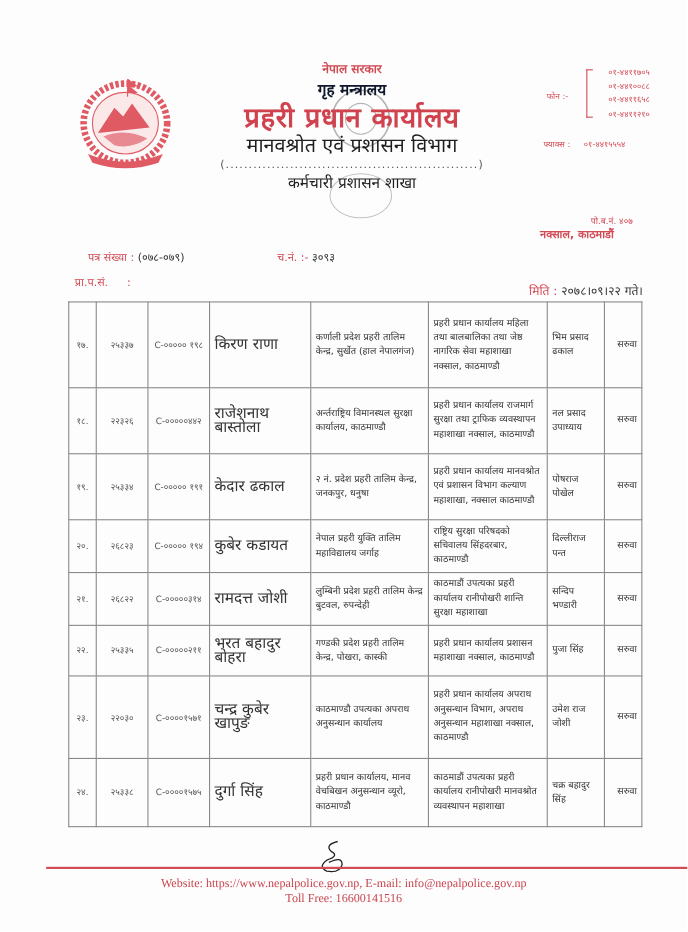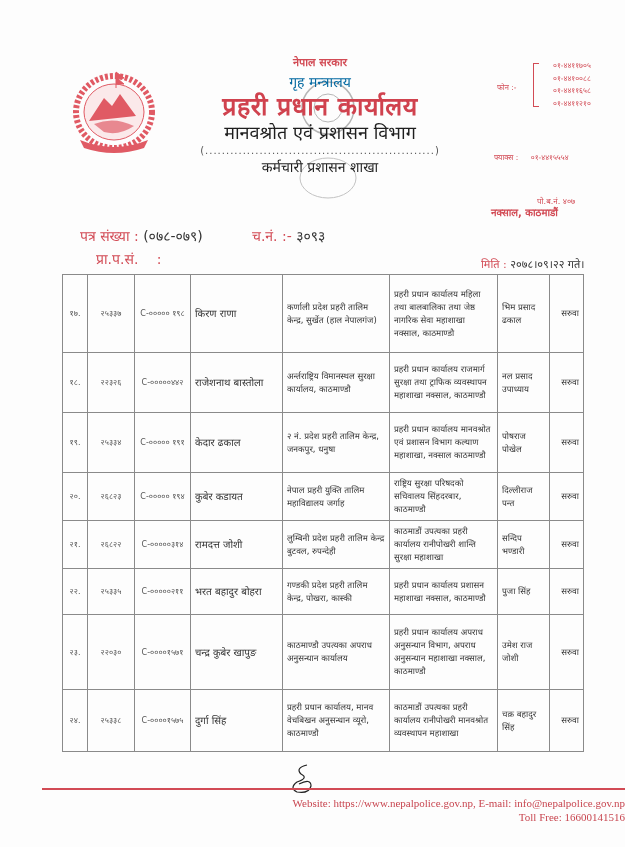--- a/index.html
+++ b/index.html
@@ -4,58 +4,58 @@
   <style>
     * { box-sizing: border-box; margin: 0; padding: 0; }
     html, body { width: 625px; height: 847px; background: #ffffff; overflow: hidden; }
     body { position: relative; font-family: "DejaVu Sans", sans-serif; color: #2a2a2a; }
     .page { position: absolute; left: 0; top: 0; width: 625px; height: 847px; background: #fdfdfd; }
 
     .emblem { position: absolute; left: 64px; top: 66px; width: 100px; height: 90px; }
 
     .hdr-center { position: absolute; left: 180px; top: 56px; width: 280px; text-align: center; }
     .gov { color: #d24b55; font-size: 11px; font-weight: bold; height: 14px; line-height: 14px; }
-    .ministry { color: #0369a1; font-size: 14px; font-weight: normal; height: 20px; line-height: 20px; margin-top: 2px; }
+    .ministry { color: #0f172a; font-size: 14px; font-weight: bold; height: 20px; line-height: 20px; margin-top: 2px; }
     .office { color: #d0424e; font-size: 25px; font-weight: bold; height: 30px; line-height: 30px; letter-spacing: 0.5px; }
     .dept { color: #1e1e1e; font-size: 18px; height: 22px; line-height: 22px; font-family: "DejaVu Serif", serif; }
     .dots { color: #555; font-size: 10px; height: 14px; line-height: 14px; letter-spacing: 1px; }
     .section { color: #1e1e1e; font-size: 14px; height: 18px; line-height: 18px; font-family: "DejaVu Serif", serif; }
     .seal { position: absolute; left: 290px; top: 78px; width: 76px; height: 128px; opacity: 0.35; }
 
     .contact { position: absolute; left: 497px; top: 60px; width: 128px; color: #d24b55; font-size: 7.5px; }
     .phone-label { position: absolute; left: 0; top: 22px; }
     .phone-bracket { position: absolute; left: 36px; top: 3px; width: 6px; height: 44px; border: 1px solid #d24b55; border-right: none; }
     .phone-list { position: absolute; left: 56px; top: 0; line-height: 12.5px; }
-    .fax { position: absolute; left: -3px; top: 92px; white-space: nowrap; }
+    .fax { position: absolute; left: -3px; top: 66px; white-space: nowrap; }
     .fax span { margin-right: 10px; }
 
     .pobox { position: absolute; left: 537px; top: 195px; color: #d24b55; font-size: 8px; }
     .city { position: absolute; left: 491px; top: 205px; color: #d24b55; font-size: 10px; font-weight: bold; }
 
-    .meta-row { position: absolute; font-size: 14px; }
+    .meta-row { position: absolute; font-size: 10px; }
     .meta-label { color: #d24b55; }
     .meta-val { color: #333; }
     .ref { left: 80px; top: 226px; }
     .chalani { left: 252px; top: 226px; }
     .date { left: 481px; top: 224px; font-size: 11px; margin-top: 32px; }
-    .prapas { left: 96px; top: 249px; }
+    .prapas { left: 68px; top: 249px; }
 
     .subject { position: absolute; left: 175px; top: 265px; font-size: 12px; }
     .subject .lbl { color: #d24b55; font-weight: bold; }
     .subject .txt { color: #222; text-decoration: underline; margin-left: 4px; font-weight: bold; }
 
     table { position: absolute; left: 62px; top: 274px; border-collapse: collapse; table-layout: fixed; width: 521px; }
     td { border: 1px solid #8a8a8a; font-size: 8.5px; color: #333; vertical-align: middle; padding: 2px 4px; line-height: 13px; }
     td.sn, td.id, td.code { color: #555; font-size: 8px; text-align: center; }
-    td.name { font-size: 10px; }
+    td.name { font-size: 14px; }
     td.action { text-align: right; }
 
     .signature { position: absolute; left: 287px; top: 762px; width: 34px; height: 34px; }
     .footer-line { position: absolute; left: 42px; top: 788px; width: 583px; height: 2px; background: #d24b55; }
-    .footer { position: absolute; left: 0; top: 796px; width: 625px; text-align: right; color: #c84650; font-family: "Liberation Serif", serif; font-size: 11px; line-height: 14px; }
+    .footer { position: absolute; left: 0; top: 796px; width: 625px; text-align: center; color: #c84650; font-family: "Liberation Serif", serif; font-size: 11px; line-height: 14px; }
   </style>
 </head>
 <body>
 
 <div class="page">
 
   <svg class="emblem" viewBox="0 0 100 90">
     <ellipse cx="50" cy="46" rx="38" ry="36" fill="none" stroke="#e05a64" stroke-width="6" stroke-dasharray="3 2"></ellipse>
     <ellipse cx="50" cy="46" rx="30" ry="28" fill="#fbe9ea" stroke="#e05a64" stroke-width="1"></ellipse>
     <path d="M25 55 L40 32 L48 40 L56 28 L72 50 Z" fill="#e05a64"></path>

